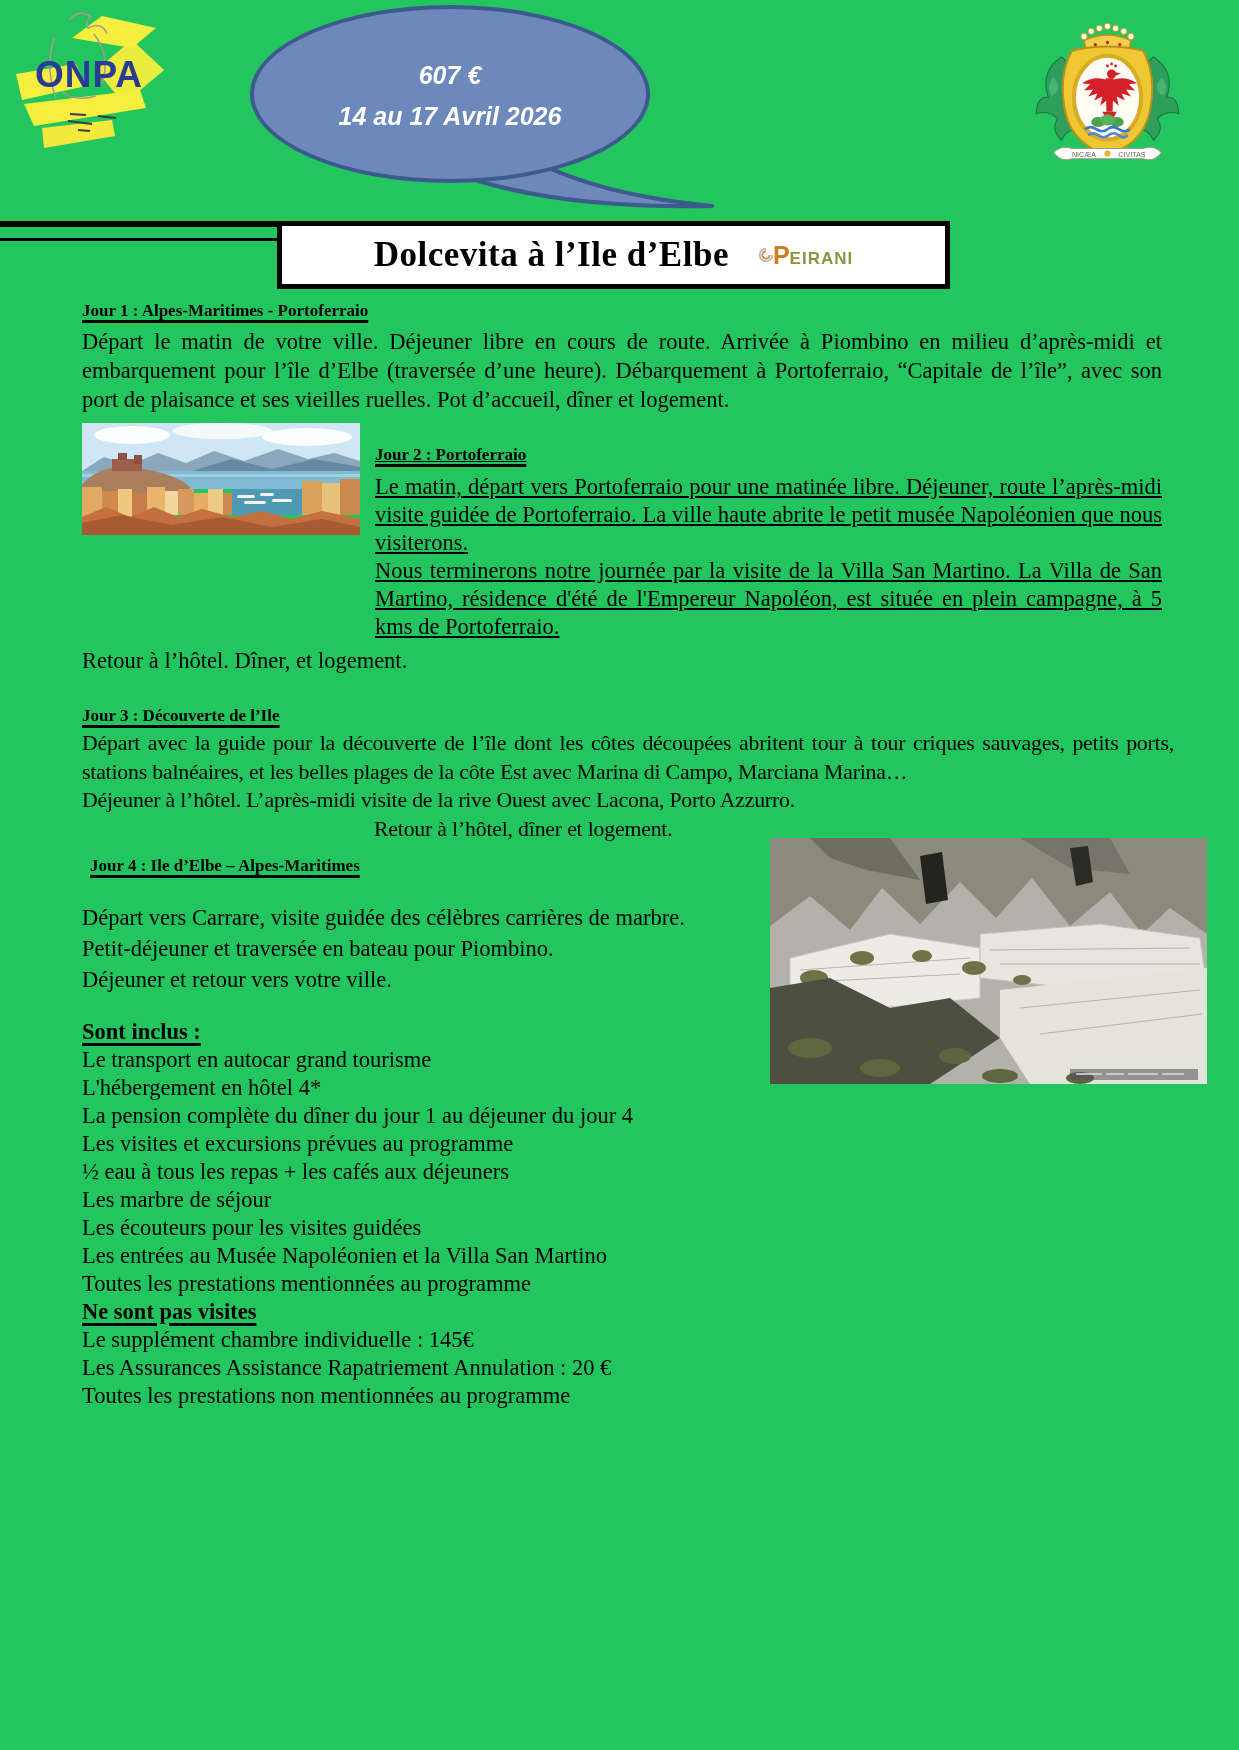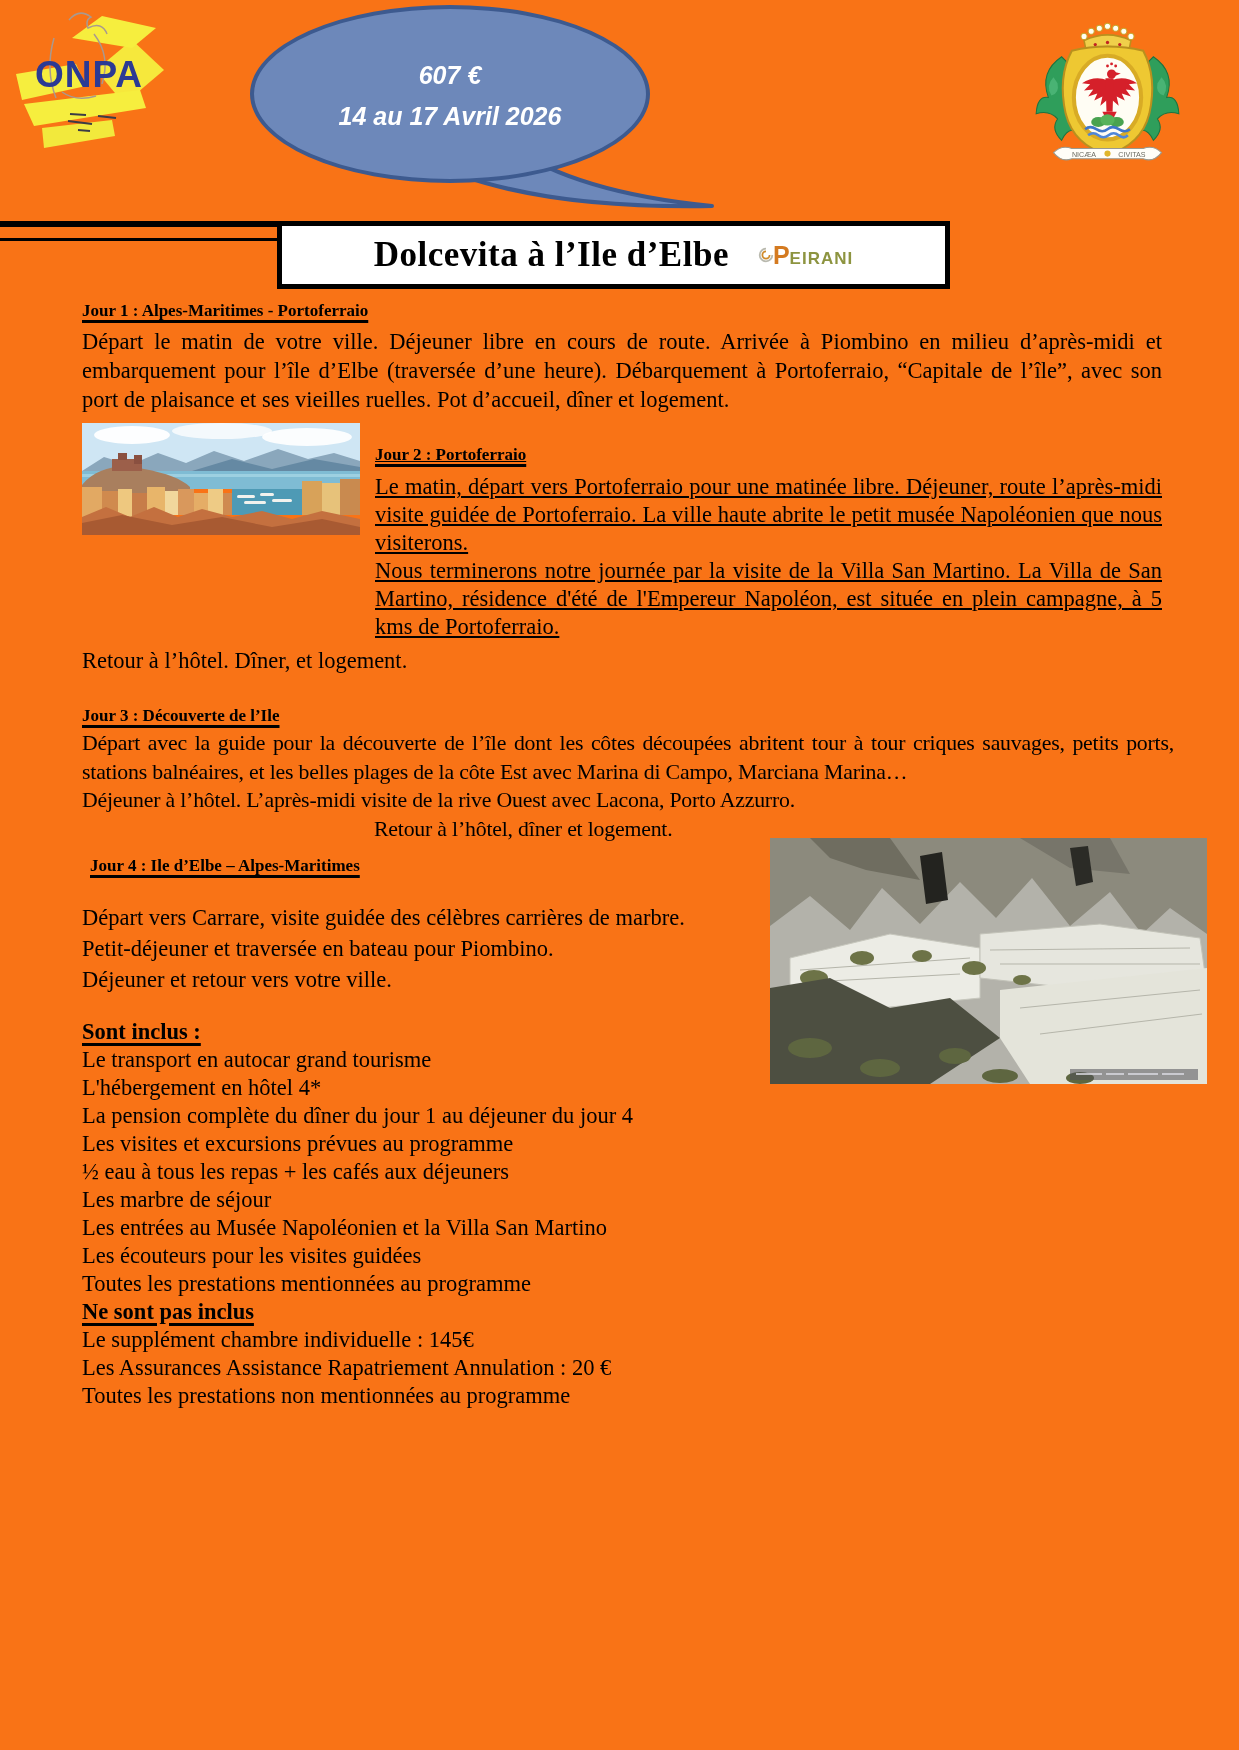--- a/index.html
+++ b/index.html
@@ -1,16 +1,16 @@
 <!DOCTYPE html>
 <html><head>
 <meta charset="utf-8">
 <style>
   html,body{margin:0;padding:0;background:#ffffff;}
-  .page{position:relative;width:1239px;height:1750px;background:#f97316;overflow:hidden;
+  .page{position:relative;width:1239px;height:1750px;background:#22c55e;overflow:hidden;
         font-family:"Liberation Serif",serif;color:#000;}
   .abs{position:absolute;}
 
   
   .onpa{left:14px;top:8px;width:150px;height:170px;}
   .onpa svg{position:absolute;left:0;top:0;width:100%;height:100%;}
   .onpa-text{position:absolute;left:0;right:0;top:46px;text-align:center;
              font-family:"Liberation Sans",sans-serif;font-weight:700;font-size:37px;
              letter-spacing:1px;color:#2b3a94;}
 
@@ -289,22 +289,22 @@
   </div>
 
   <div class="abs lists">
     <div class="hd">Sont inclus :</div>
     <div>Le transport en autocar grand tourisme</div>
     <div>L'hébergement en hôtel 4*</div>
     <div>La pension complète du dîner du jour 1 au déjeuner du jour 4</div>
     <div>Les visites et excursions prévues au programme</div>
     <div>½ eau à tous les repas + les cafés aux déjeuners</div>
     <div>Les marbre de séjour</div>
+    <div>Les écouteurs pour les visites guidées</div>
     <div>Les entrées au Musée Napoléonien et la Villa San Martino</div>
-    <div>Les écouteurs pour les visites guidées</div>
     <div>Toutes les prestations mentionnées au programme</div>
-    <div class="hd">Ne sont pas inclus</div>
+    <div class="hd">Ne sont pas visites</div>
     <div>Le supplément chambre individuelle : 145€</div>
     <div>Les Assurances Assistance Rapatriement Annulation : 20 €</div>
     <div>Toutes les prestations non mentionnées au programme</div>
   </div>
 
 </div>
 
 </body></html>

